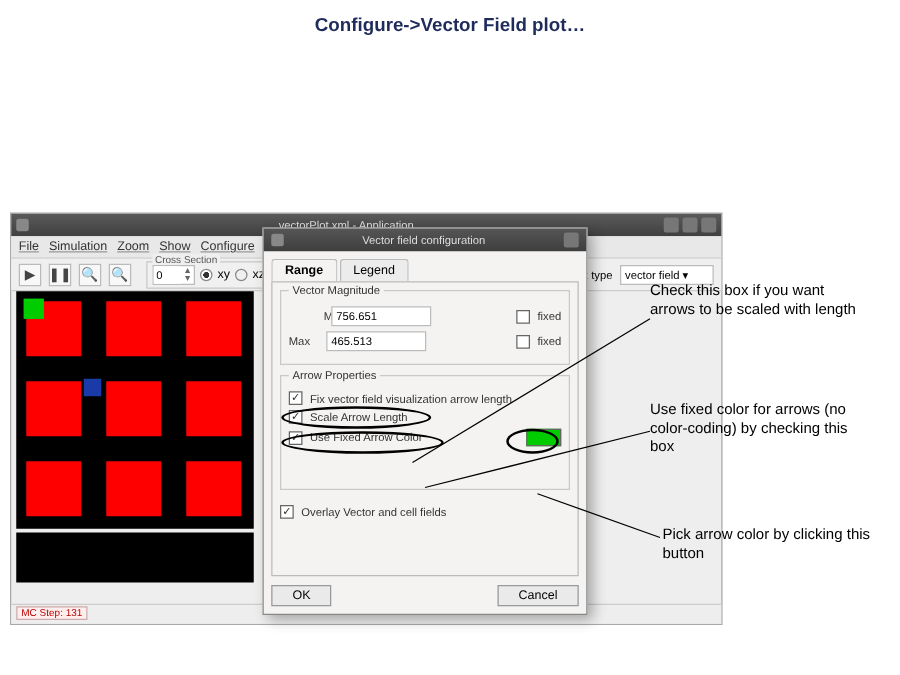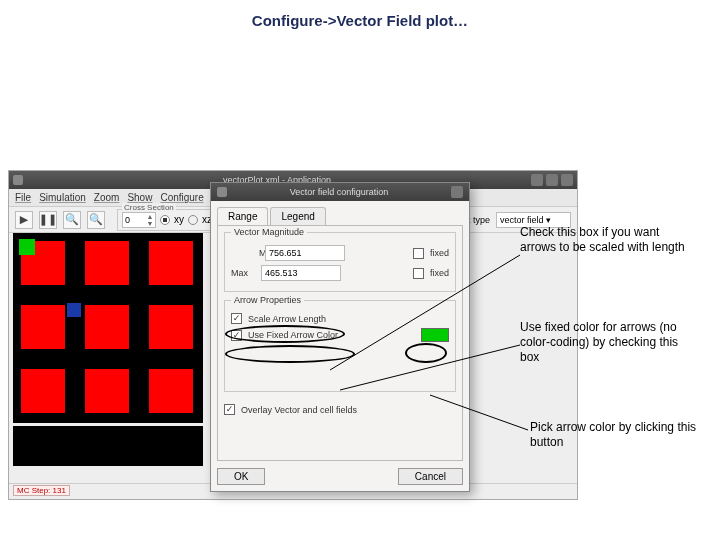--- a/index.html
+++ b/index.html
@@ -169,21 +169,21 @@
     font-size:10px;
   }
   .tab {
     border:1px solid #bbb;
     border-bottom:none;
     padding:3px 10px;
     background:#ececec;
     margin-right:2px;
     border-radius:3px 3px 0 0;
   }
-  .tab.active { background:#f4f3f2; font-weight:normal; }
+  .tab.active { background:#f4f3f2; font-weight:bold; }
   .tabbody {
     border:1px solid #bbb;
     margin:0 6px;
     padding:6px;
     background:#f4f3f2;
     height:236px;
     position:relative;
   }
   .fieldset {
     border:1px solid #c8c8c8;
@@ -363,20 +363,24 @@
         <span style="flex:1"></span>
         <span class="ck"></span>
         <span>fixed</span>
       </div>
     </div>
 
     <div class="fieldset" style="height:92px;">
       <div class="legend">Arrow Properties</div>
       <div class="frow">
         <span class="ck checked"></span>
+        <span>Fix vector field visualization arrow length</span>
+      </div>
+      <div class="frow">
+        <span class="ck checked"></span>
         <span>Scale Arrow Length</span>
       </div>
       <div class="frow">
         <span class="ck checked"></span>
         <span>Use Fixed Arrow Color</span>
         <span style="flex:1"></span>
         <span class="colorbtn"></span>
       </div>
 
       <div class="circle" style="left:0px; top:24px; width:120px; height:18px;"></div>

